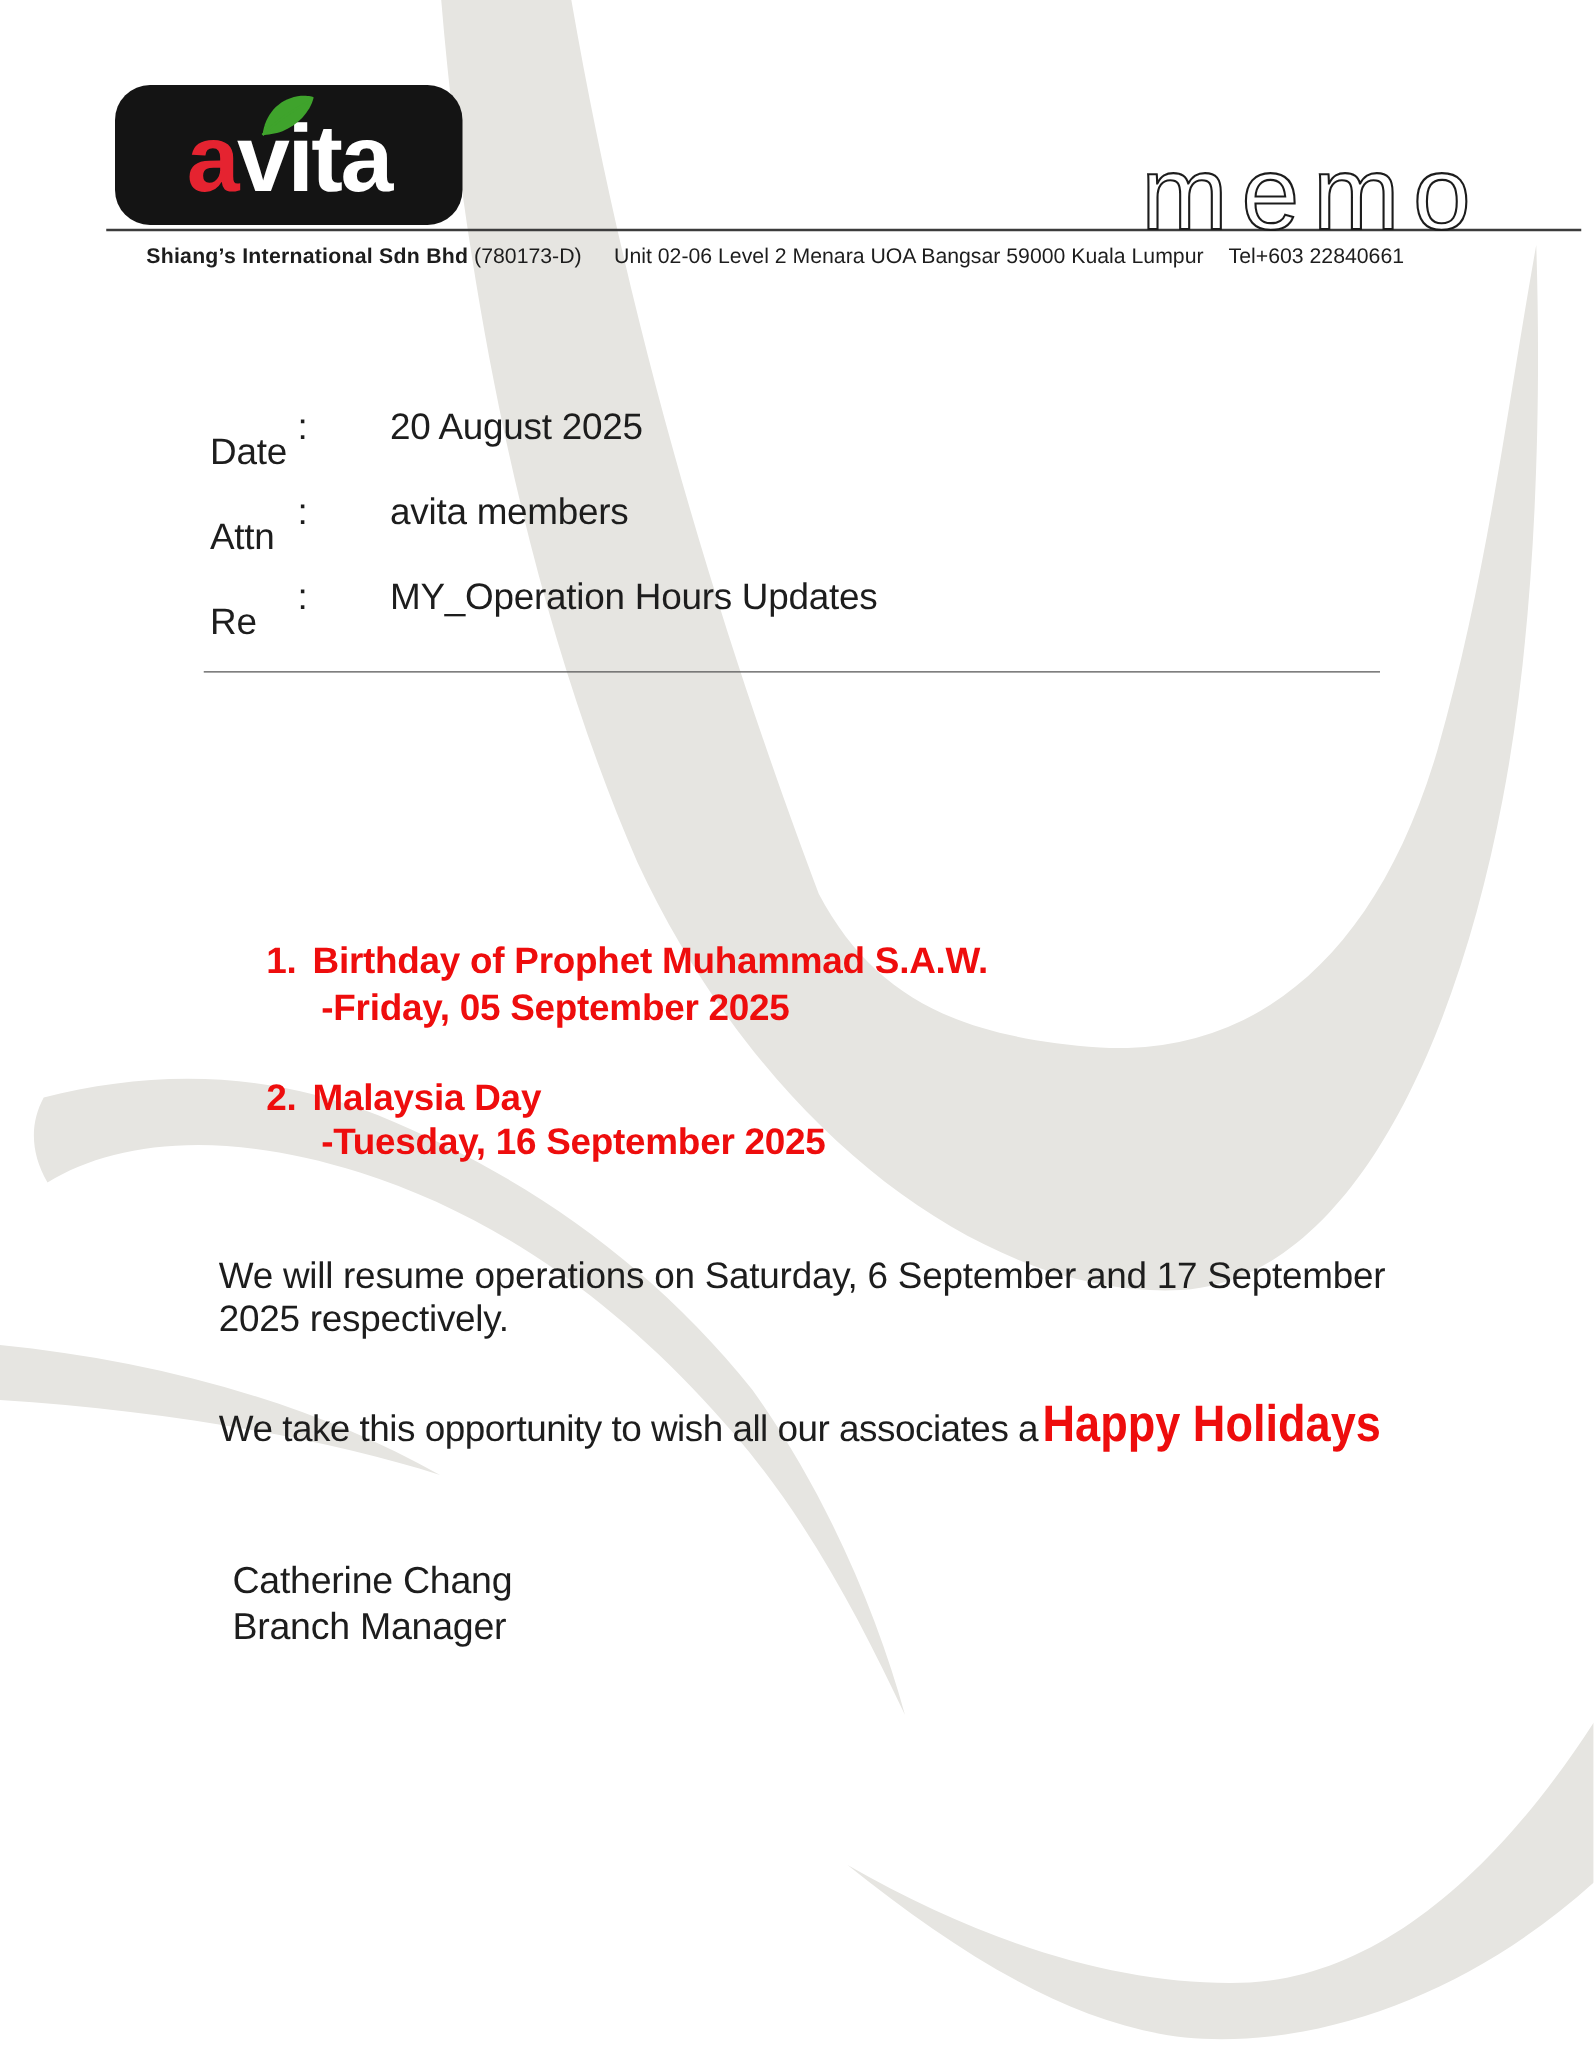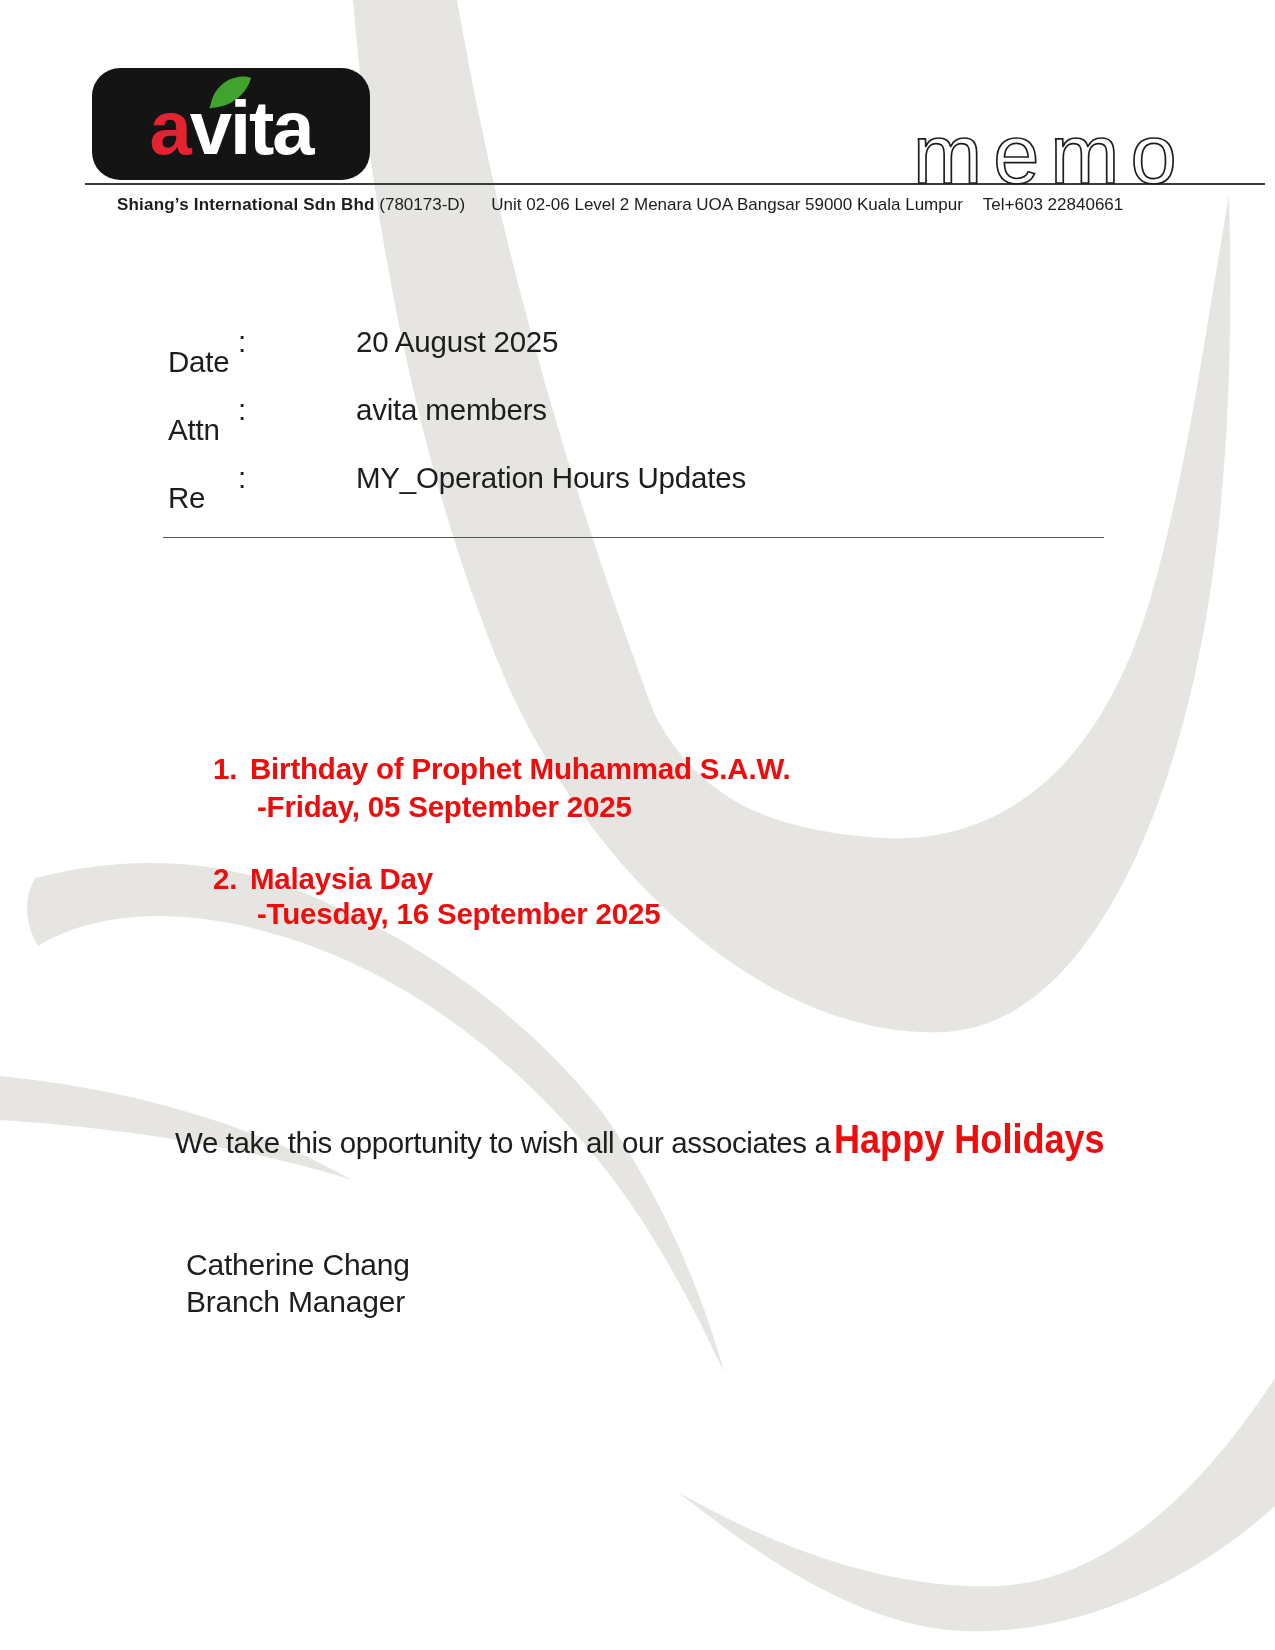--- a/index.html
+++ b/index.html
@@ -41,21 +41,21 @@
     font-size:17px;color:#1d1d1d;white-space:nowrap;
   }
   .company .bold{font-weight:700;letter-spacing:0.2px;}
   .company .gap-l{display:inline-block;width:26px;}
   .company .gap-s{display:inline-block;width:20px;}
 
   
   .field-row{position:absolute;left:168px;height:36px;font-size:29.5px;letter-spacing:-0.2px;}
   .field-row .label{position:absolute;left:0;top:0;margin-top:20px;}
   .field-row .colon{position:absolute;left:70px;top:0;}
-  .field-row .value{position:absolute;left:144px;top:0;white-space:nowrap;margin-left:44px;}
+  .field-row .value{position:absolute;left:144px;top:0;white-space:nowrap;}
   .rule-mid{position:absolute;left:163px;top:537px;width:941px;height:1px;background:#555555;}
 
   
   .para{position:absolute;left:175px;font-size:29.5px;letter-spacing:-0.2px;line-height:35px;white-space:nowrap;}
   .hol-item{position:absolute;font-size:29.5px;font-weight:700;color:#ee0d0d;white-space:nowrap;letter-spacing:-0.2px;}
   .hol-num{position:absolute;left:213px;top:0;}
   .hol-name{position:absolute;left:250px;top:0;}
   .hol-date{position:absolute;left:257px;top:0;}
   .closing{position:absolute;left:175px;top:1122px;font-size:29.5px;letter-spacing:-0.4px;white-space:nowrap;line-height:35px;}
   .closing .highlight{
@@ -123,20 +123,24 @@
     <span class="hol-date">-Friday, 05 September 2025</span>
   </div>
   <div class="hol-item" style="top:862px;">
     <span class="hol-num">2.</span>
     <span class="hol-name">Malaysia Day</span>
   </div>
   <div class="hol-item" style="top:897px;">
     <span class="hol-date">-Tuesday, 16 September 2025</span>
   </div>
 
+  <div class="para" style="top:1003px;">
+    <div>We will resume operations on Saturday, 6 September and 17 September</div>
+    <div>2025 respectively.</div>
+  </div>
 
   <div class="closing">
     <span>We take this opportunity to wish all our associates a</span><span class="highlight">Happy Holidays</span>
   </div>
 
   <div class="sig" style="top:1248px;">Catherine Chang</div>
   <div class="sig" style="top:1285px;">Branch Manager</div>
 
 </div>
 

